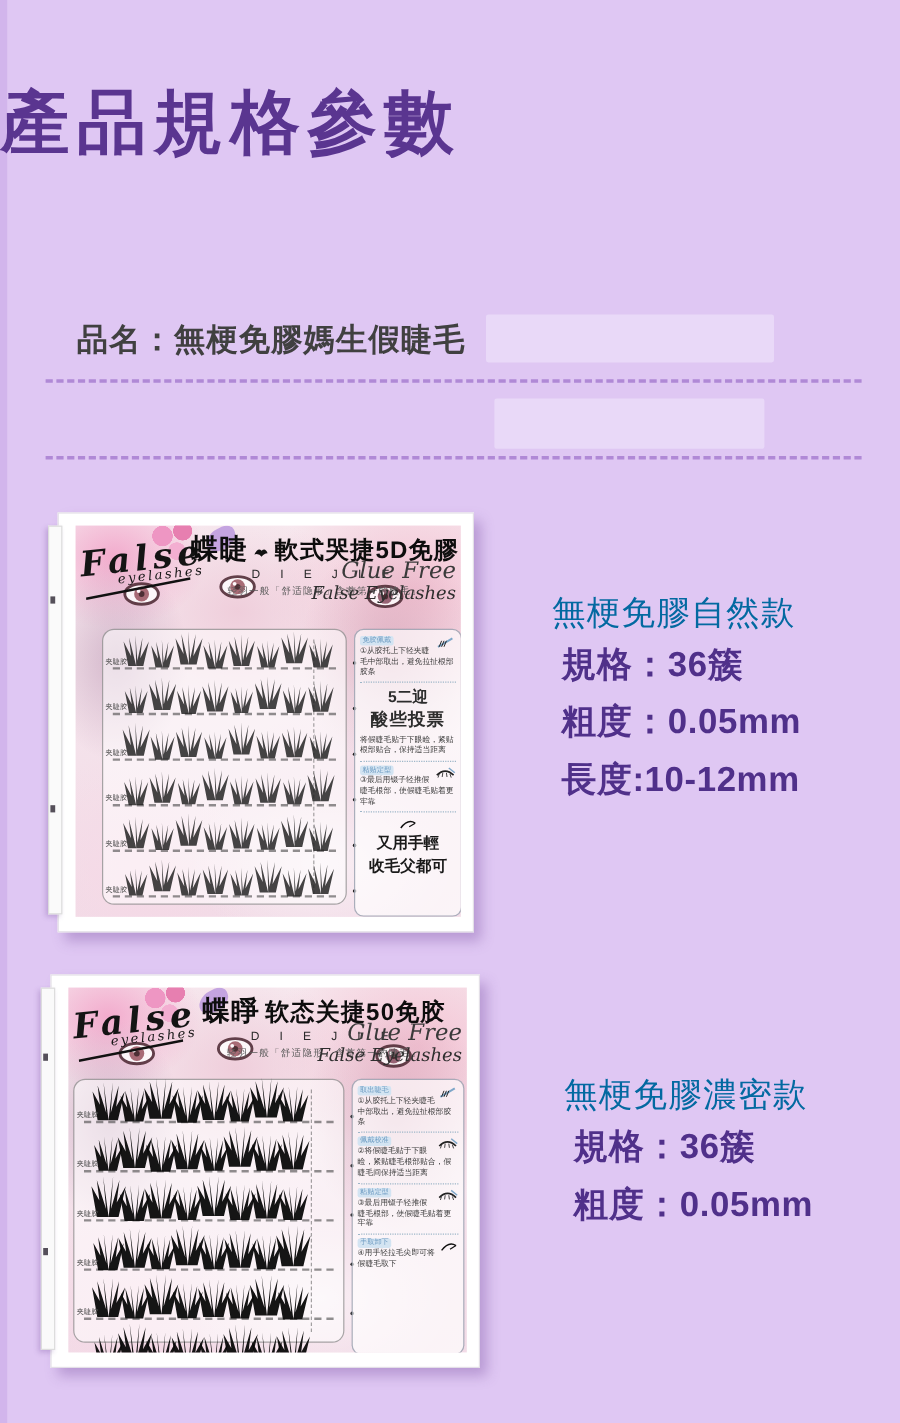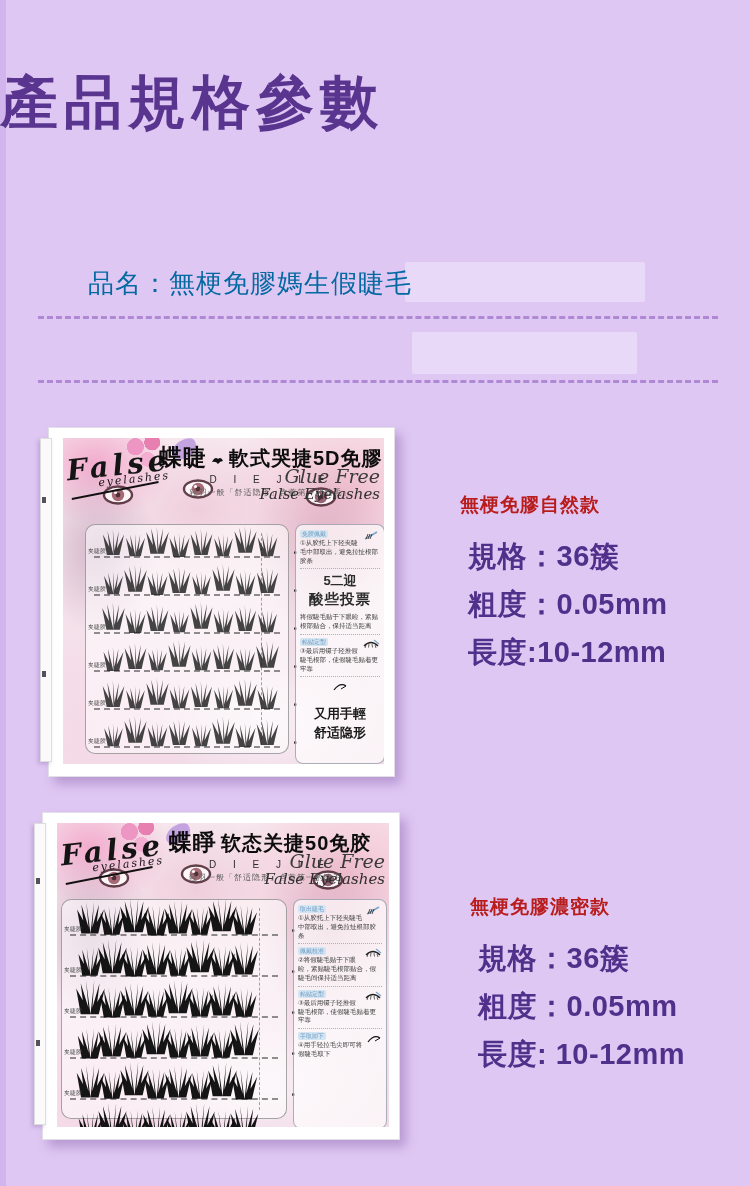--- a/index.html
+++ b/index.html
@@ -9,21 +9,21 @@
 
   .page-title{position:absolute;left:0;top:64px;width:100%;text-align:left;
     font-size:58px;font-weight:700;letter-spacing:6px;color:#5a3590;}
   .page-subtitle{position:absolute;left:0;top:160px;width:100%;text-align:center;
     font-size:25px;font-weight:700;letter-spacing:2px;color:#5a3590;}
 
   .hl{position:absolute;background:#e9d9f8;border-radius:2px;}
   .hl1{left:405px;top:262px;width:240px;height:40px;}
   .hl2{left:412px;top:332px;width:225px;height:42px;}
 
-  .info-row{position:absolute;left:88px;font-size:26px;font-weight:400;color:#0369a1;letter-spacing:1px;}
+  .info-row{position:absolute;left:64px;font-size:26px;font-weight:700;color:#404040;letter-spacing:1px;}
   .row1{top:266px;} .row2{top:338px;}
   .dash{position:absolute;left:38px;width:680px;border-top:3px dashed #a87fd2;opacity:.85;}
   .d1{top:316px;} .d2{top:380px;}
 
   
   .pkg{position:absolute;background:#fff;border:1px solid #e3dfe7;
        box-shadow:6px 7px 10px rgba(120,80,160,.38);}
   .pkg1{left:48px;top:427px;width:345px;height:348px;}
   .pkg2{left:42px;top:812px;width:356px;height:326px;}
   .spine{position:absolute;left:-9px;top:10px;bottom:14px;width:10px;background:#fafafa;
@@ -88,28 +88,28 @@
   .panel{position:absolute;background:rgba(255,255,255,.68);border:1.5px solid rgba(115,125,145,.6);
          border-radius:8px;padding:5px 4px;z-index:2;font-size:6.5px;color:#3c3c3c;}
   .panel1{left:232px;top:86px;width:80px;height:228px;}
   .panel2{left:236px;top:76px;width:84px;height:218px;}
   .step{border-bottom:1px dotted #9db6c8;padding-bottom:3px;margin-bottom:3px;line-height:1.35;}
   .chip{display:inline-block;background:#d3e4f2;color:#6f9cc2;font-size:6px;padding:0 2px;
         border-radius:2px;margin-bottom:1px;}
   .step-ic{float:right;margin:0 0 1px 2px;}
   .ov-mid{text-align:center;color:#2c2c2c;font-weight:600;margin:2px 0 4px 0;}
   .ov-mid-1{font-size:13px;} .ov-mid-2{font-size:14.5px;letter-spacing:1px;}
-  .ov-bot{text-align:center;color:#1a1a1a;font-weight:600;font-size:13px;line-height:1.45;margin-top:12px;}
+  .ov-bot{text-align:center;color:#1a1a1a;font-weight:600;font-size:13px;line-height:1.45;margin-top:0;}
   .hand-wrap{text-align:center;margin:2px 0 0 0;}
 
   
   .specs{position:absolute;color:#5a3a8e;}
   .s1{left:460px;top:492px;} .s2{left:470px;top:894px;}
-  .spec-name{font-size:19px;font-weight:700;letter-spacing:1px;color:#b91c1c;}
-  .spec-lines{margin-top:14px;padding-left:8px;}
+  .spec-name{font-size:28px;font-weight:400;letter-spacing:1px;color:#0369a1;}
+  .spec-lines{padding-left:8px;}
   .spec-line{font-size:29px;font-weight:700;line-height:48px;letter-spacing:.5px;color:#50308a;}
 </style>
 </head>
 <body>
 
 <div class="page">
   <div class="edge-strip"></div>
 
   <div class="page-title">產品規格參數</div>
 
@@ -368,21 +368,21 @@
               <path d="M12,2 L17,6" stroke="#7da6c8" stroke-width="1.2"></path>
             </svg>
           <div>③最后用镊子轻推假睫毛根部，使假睫毛贴着更牢靠</div>
         </div>
         <div class="hand-wrap"><svg width="16" height="12" viewBox="0 0 16 12">
               <path d="M2,10 Q8,2 14,6" stroke="#111" fill="none" stroke-width="1.2"></path>
               <path d="M9,9 l5,-3" stroke="#111" stroke-width="1"></path>
             </svg></div>
         <div class="ov-bot">
           <div>又用手輕</div>
-          <div>舒适隐形</div>
+          <div>收毛父都可</div>
         </div>
       </div>
     </div>
   </div>
 
   <div class="specs s1">
     <div class="spec-name">無梗免膠自然款</div>
     <div class="spec-lines">
       <div class="spec-line">規格：36簇</div>
       <div class="spec-line">粗度：0.05mm</div>
@@ -646,16 +646,15 @@
         </div>
       </div>
     </div>
   </div>
 
   <div class="specs s2">
     <div class="spec-name">無梗免膠濃密款</div>
     <div class="spec-lines">
       <div class="spec-line">規格：36簇</div>
       <div class="spec-line">粗度：0.05mm</div>
-      <div class="spec-line">長度: 10-12mm</div>
     </div>
   </div>
 </div>
 
 </body></html>

